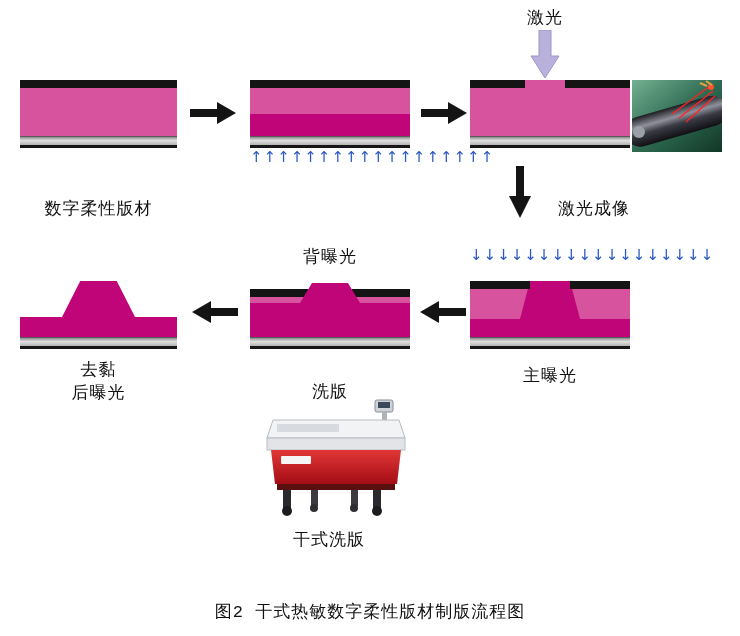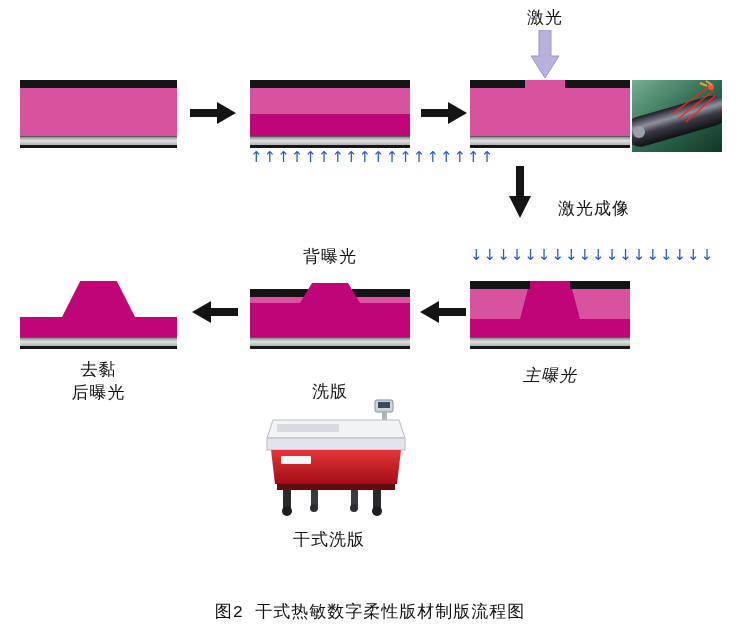--- a/index.html
+++ b/index.html
@@ -84,20 +84,21 @@
       <g stroke="#ff2222" stroke-width="1.3">
         <line x1="78" y1="6" x2="40" y2="34"></line>
         <line x1="81" y1="11" x2="47" y2="38"></line>
         <line x1="83" y1="16" x2="54" y2="42"></line>
       </g>
       <circle cx="79" cy="7" r="3" fill="#ff5533"></circle>
       <path d="M68 3 l7 3 M74 1 l6 4" stroke="#e8a23c" stroke-width="2" fill="none"></path>
     </svg>
   </div>
 
+  <div class="lbl" style="left:20px; top:197px; width:157px;">数字柔性版材</div>
   <div class="lbl" style="left:250px; top:197px; width:160px;margin-top:48px;">背曝光</div>
   <div class="lbl" style="left:544px; top:197px; width:100px;">激光成像</div>
 
   <svg class="flowArrow" style="left:508px; top:166px;" width="24" height="52" viewBox="0 0 24 52">
     <path d="M8 0 V30 H1 L12 52 L23 30 H16 V0 Z" fill="#141414"></path>
   </svg>
 
   <div class="uv" style="left:470px; top:248px; width:160px;">↓↓↓↓↓↓↓↓↓↓↓↓↓↓↓↓↓↓</div>
 
   <div class="plate" style="left:470px; top:281px; width:160px; height:68px;">
@@ -130,21 +131,21 @@
     <div class="trap" style="left:42px; top:0; width:73px; height:36px; clip-path:polygon(25% 0, 75% 0, 100% 100%, 0 100%);"></div>
     <div class="layer cured" style="top:36px; height:20px;"></div>
     <div class="layer baseStrip" style="top:56px; height:12px;"></div>
   </div>
 
   <div class="lbl" style="left:20px; top:358px; width:157px;">
     <div>去黏</div>
     <div>后曝光</div>
   </div>
   <div class="lbl" style="left:250px; top:380px; width:160px;">洗版</div>
-  <div class="lbl" style="left:470px; top:364px; width:160px;font-style:italic;">主曝光</div>
+  <div class="lbl" style="left:470px; top:364px; width:160px;">主曝光</div>
 
   <div class="imgbox" style="left:263px; top:398px;">
     <svg width="146" height="120" viewBox="0 0 146 120">
       <defs>
         <linearGradient id="mred" x1="0" y1="0" x2="0" y2="1">
           <stop offset="0" stop-color="#e23636"></stop>
           <stop offset="1" stop-color="#a30d16"></stop>
         </linearGradient>
       </defs>
       <rect x="112" y="2" width="18" height="12" rx="2" fill="#cfd3d8" stroke="#8a8f96"></rect>

